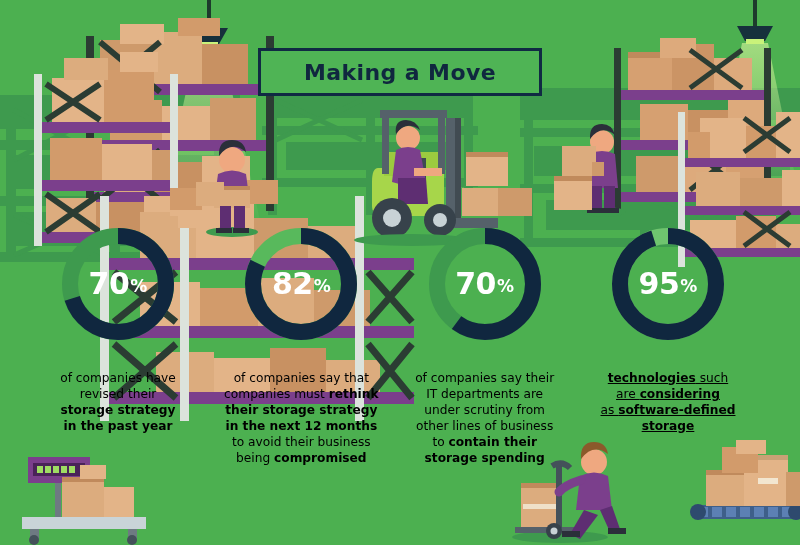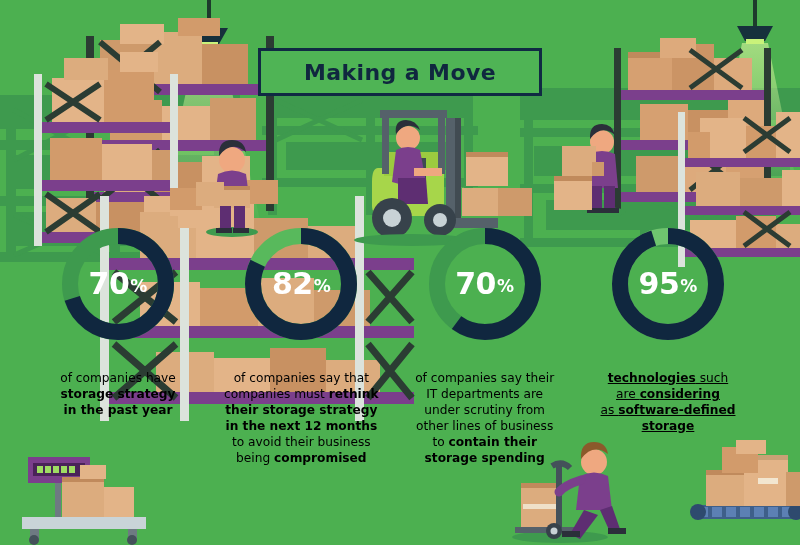--- a/index.html
+++ b/index.html
@@ -486,20 +486,21 @@
           <circle cx="60" cy="60" r="48" fill="none" stroke="#3E9A4E" stroke-width="16"></circle>
           <circle class="arc" cx="60" cy="60" r="48" fill="none" stroke="#10273F" stroke-width="16" stroke-linecap="butt" transform="rotate(-90 60 60)" stroke-dasharray="211.1150263212341 90.47786842338604"></circle>
         </svg>
         <div class="donut-label">
           <span class="pct-value">70</span>
             <span class="pct-sign">%</span>
         </div>
       </div>
       <div class="caption">
           <div><span>of companies have</span></div>
+          <div><span>revised their</span></div>
           <div><b>storage strategy</b></div>
           <div><b>in the past year</b></div>
         </div>
     </div>
 
     <div class="stat">
       <div class="donut">
         <svg viewBox="0 0 120 120" width="120" height="120">
           <circle cx="60" cy="60" r="48" fill="none" stroke="#58B95C" stroke-width="16"></circle>
           <circle class="arc" cx="60" cy="60" r="48" fill="none" stroke="#10273F" stroke-width="16" stroke-linecap="butt" transform="rotate(-90 60 60)" stroke-dasharray="247.3061736905885 54.28672105403163"></circle>

